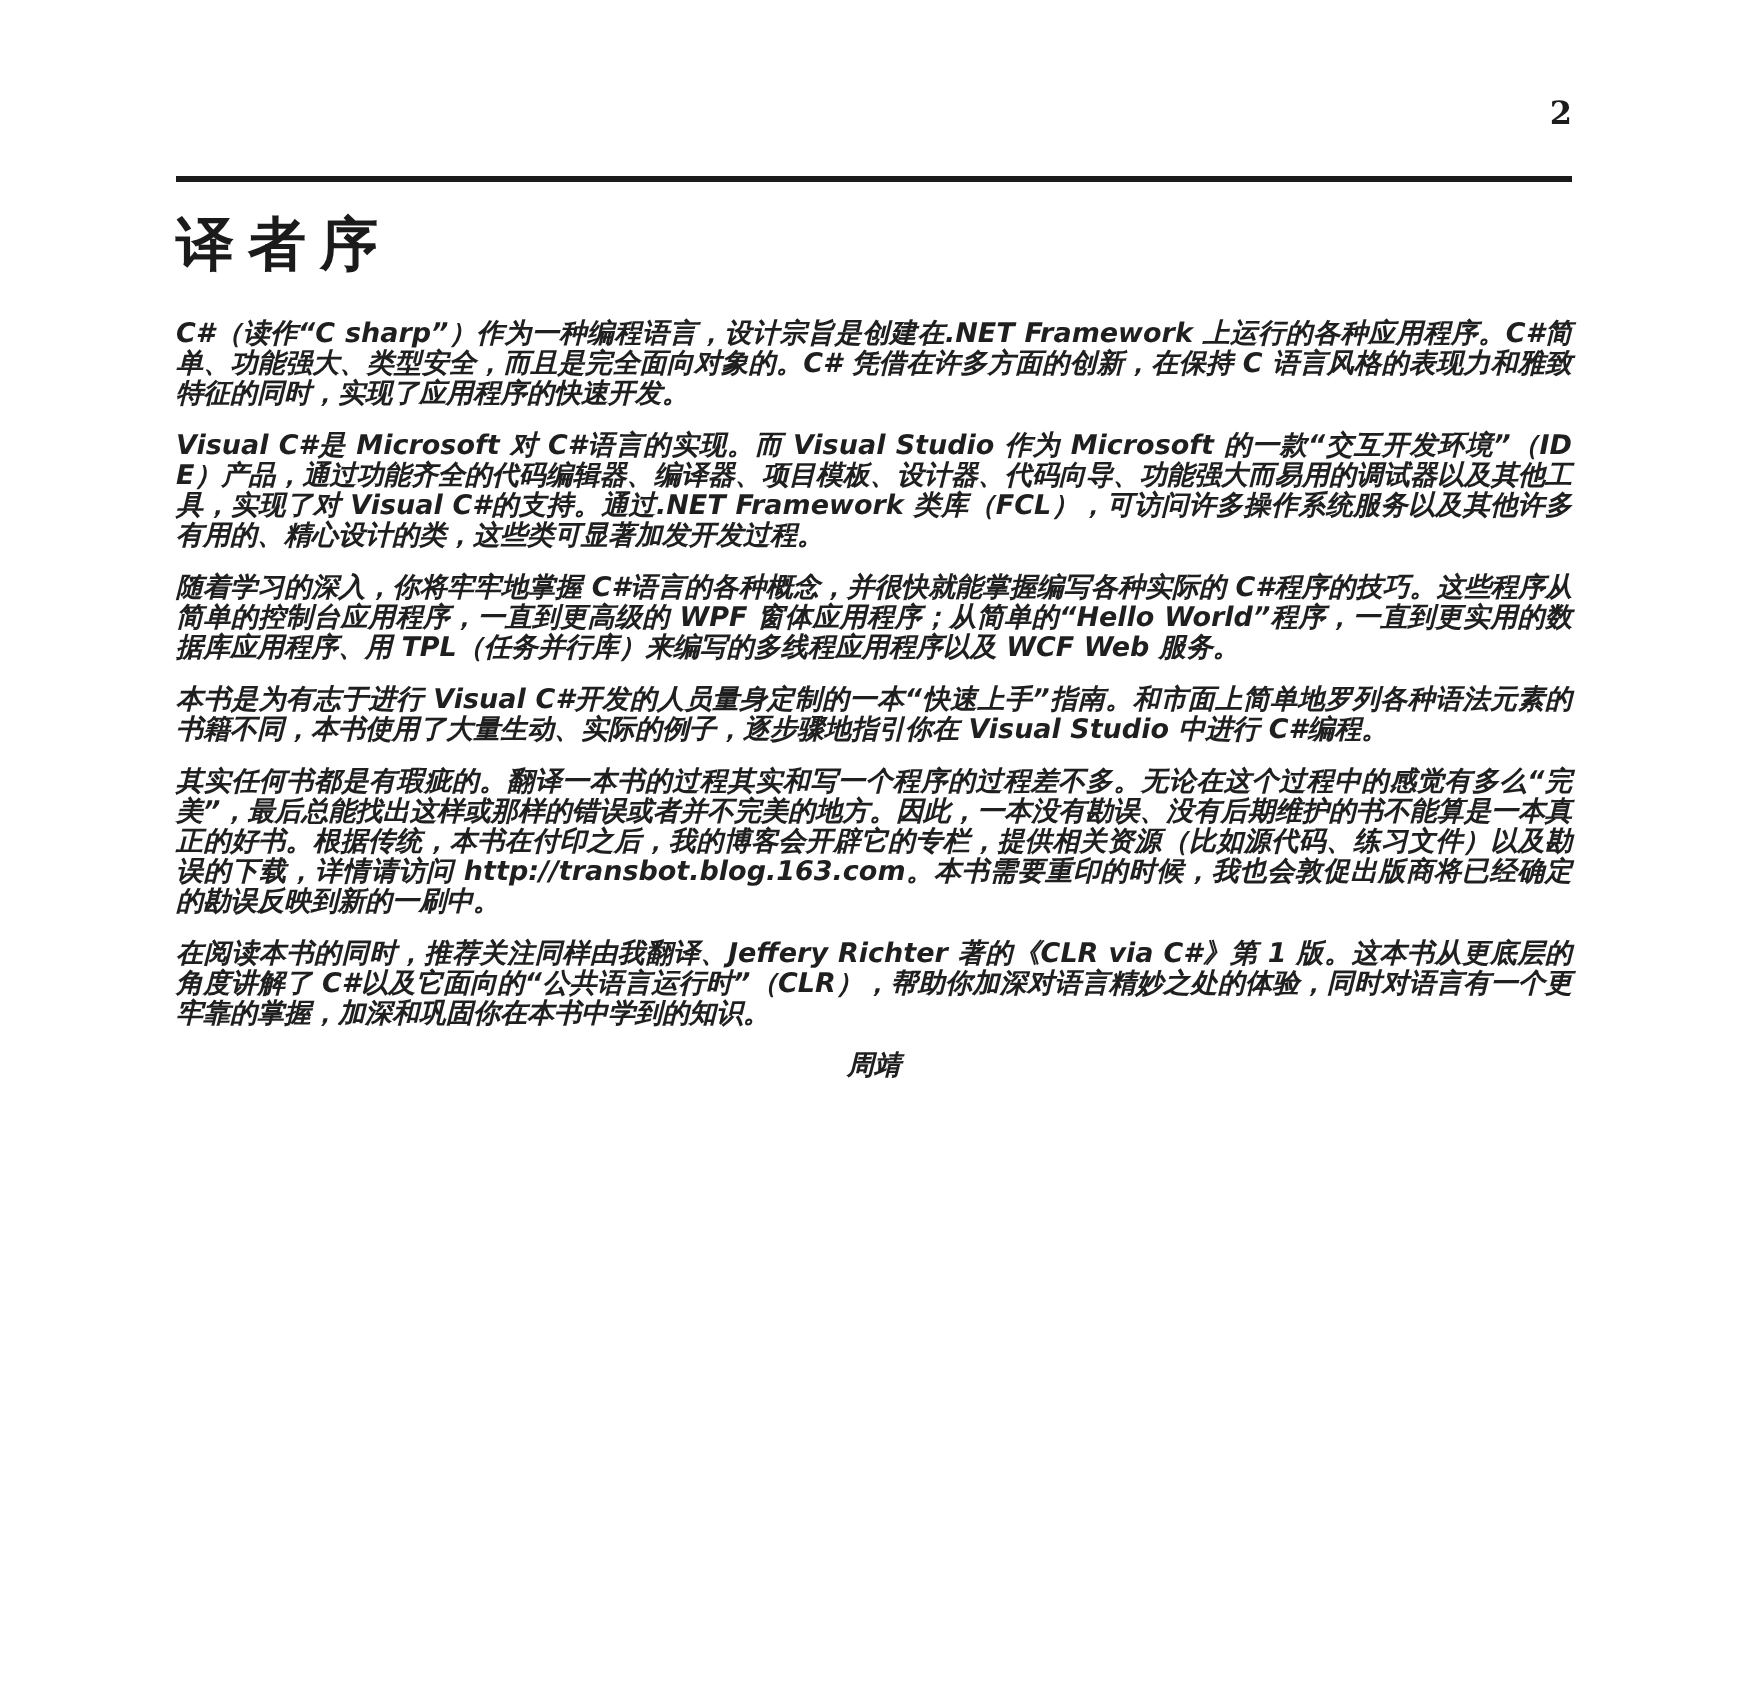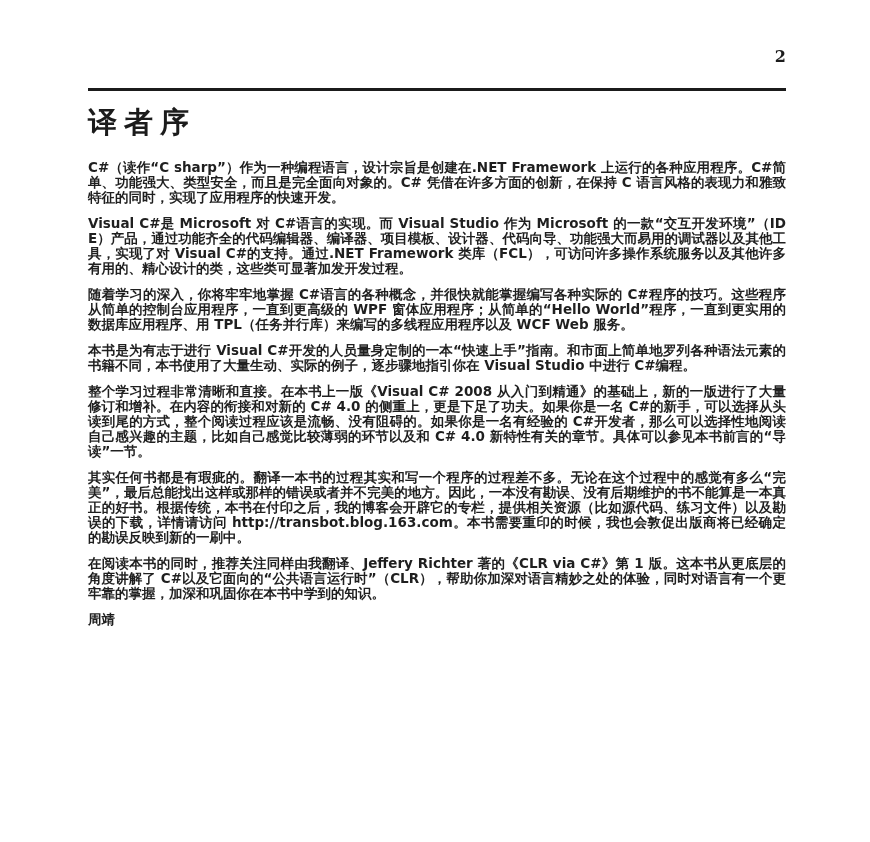--- a/index.html
+++ b/index.html
@@ -44,33 +44,34 @@
     font-weight: bold;
     letter-spacing: 7px;
     color: #1b1b1b;
   }
   .body-text {
     position: absolute;
     top: 160px;
     left: 88px;
     width: 698px;
     color: #1f1f1f;
+    font-style: italic;
   }
   .body-text p {
     font-size: 13.5px;
     line-height: 15px;
     font-weight: bold;
     text-align: justify;
     text-justify: inter-ideograph;
     margin-bottom: 11px;
     word-break: break-all;
   }
   .signature {
     margin-top: 3px;
-    text-align: left;
+    text-align: center;
     font-size: 13.5px;
     line-height: 15px;
     font-weight: bold;
     color: #1f1f1f;
   }
   .signature .sig-name { display: block; }
   .signature .sig-date { display: block; }
 </style>
 </head>
 <body>
@@ -81,21 +82,20 @@
 
   <div class="header-rule"></div>
 
   <h1 class="page-title">译者序</h1>
 
   <div class="body-text">
     <p>C#（读作“C sharp”）作为一种编程语言，设计宗旨是创建在.NET Framework 上运行的各种应用程序。C#简单、功能强大、类型安全，而且是完全面向对象的。C# 凭借在许多方面的创新，在保持 C 语言风格的表现力和雅致特征的同时，实现了应用程序的快速开发。</p>
     <p>Visual C#是 Microsoft 对 C#语言的实现。而 Visual Studio 作为 Microsoft 的一款“交互开发环境”（IDE）产品，通过功能齐全的代码编辑器、编译器、项目模板、设计器、代码向导、功能强大而易用的调试器以及其他工具，实现了对 Visual C#的支持。通过.NET Framework 类库（FCL），可访问许多操作系统服务以及其他许多有用的、精心设计的类，这些类可显著加发开发过程。</p>
     <p>随着学习的深入，你将牢牢地掌握 C#语言的各种概念，并很快就能掌握编写各种实际的 C#程序的技巧。这些程序从简单的控制台应用程序，一直到更高级的 WPF 窗体应用程序；从简单的“Hello World”程序，一直到更实用的数据库应用程序、用 TPL（任务并行库）来编写的多线程应用程序以及 WCF Web 服务。</p>
     <p>本书是为有志于进行 Visual C#开发的人员量身定制的一本“快速上手”指南。和市面上简单地罗列各种语法元素的书籍不同，本书使用了大量生动、实际的例子，逐步骤地指引你在 Visual Studio 中进行 C#编程。</p>
-    <p>整个学习过程非常清晰和直接。在本书上一版《Visual C# 2008 从入门到精通》的基础上，新的一版进行了大量修订和增补。在内容的衔接和对新的 C# 4.0 的侧重上，更是下足了功夫。如果你是一名 C#的新手，可以选择从头读到尾的方式，整个阅读过程应该是流畅、没有阻碍的。如果你是一名有经验的 C#开发者，那么可以选择性地阅读自己感兴趣的主题，比如自己感觉比较薄弱的环节以及和 C# 4.0 新特性有关的章节。具体可以参见本书前言的“导读”一节。</p>
     <p>其实任何书都是有瑕疵的。翻译一本书的过程其实和写一个程序的过程差不多。无论在这个过程中的感觉有多么“完美”，最后总能找出这样或那样的错误或者并不完美的地方。因此，一本没有勘误、没有后期维护的书不能算是一本真正的好书。根据传统，本书在付印之后，我的博客会开辟它的专栏，提供相关资源（比如源代码、练习文件）以及勘误的下载，详情请访问 http://transbot.blog.163.com。本书需要重印的时候，我也会敦促出版商将已经确定的勘误反映到新的一刷中。</p>
     <p>在阅读本书的同时，推荐关注同样由我翻译、Jeffery Richter 著的《CLR via C#》第 1 版。这本书从更底层的角度讲解了 C#以及它面向的“公共语言运行时”（CLR），帮助你加深对语言精妙之处的体验，同时对语言有一个更牢靠的掌握，加深和巩固你在本书中学到的知识。</p>
 
     <div class="signature">
       <span class="sig-name">周靖</span>
     </div>
   </div>
 
 </div>
 

